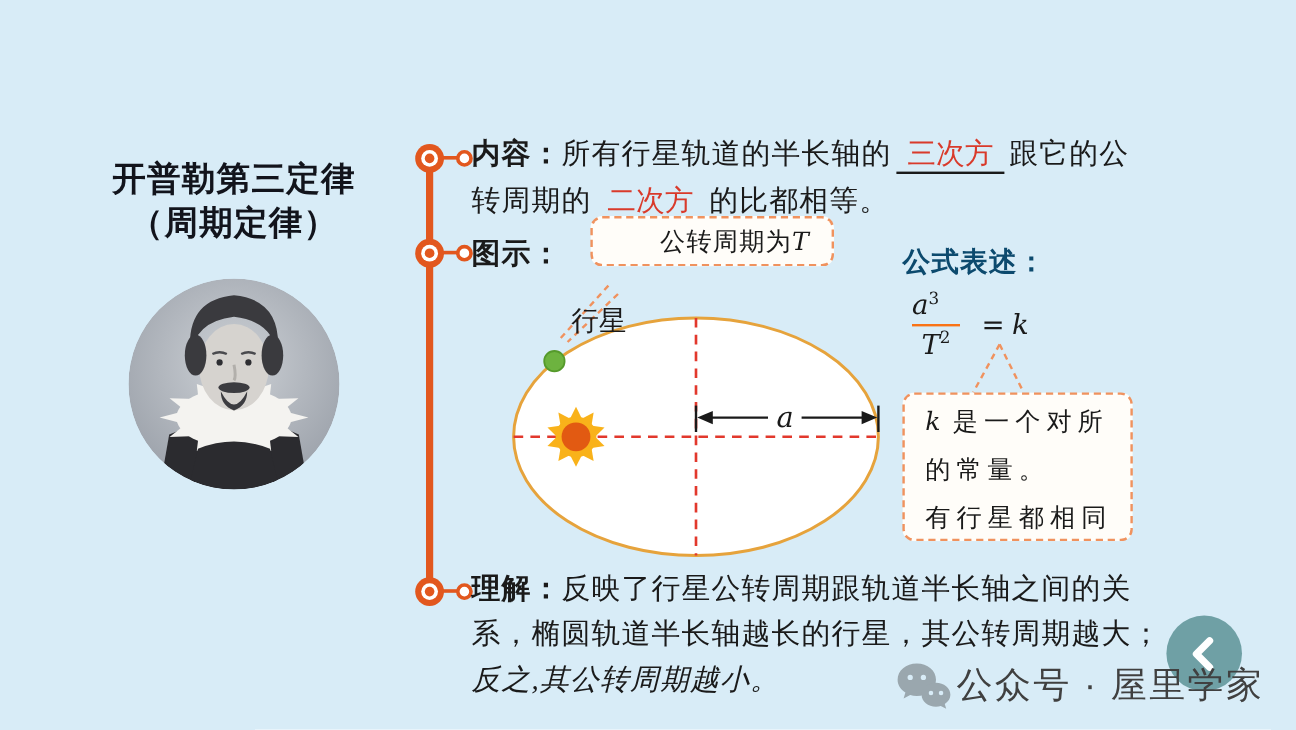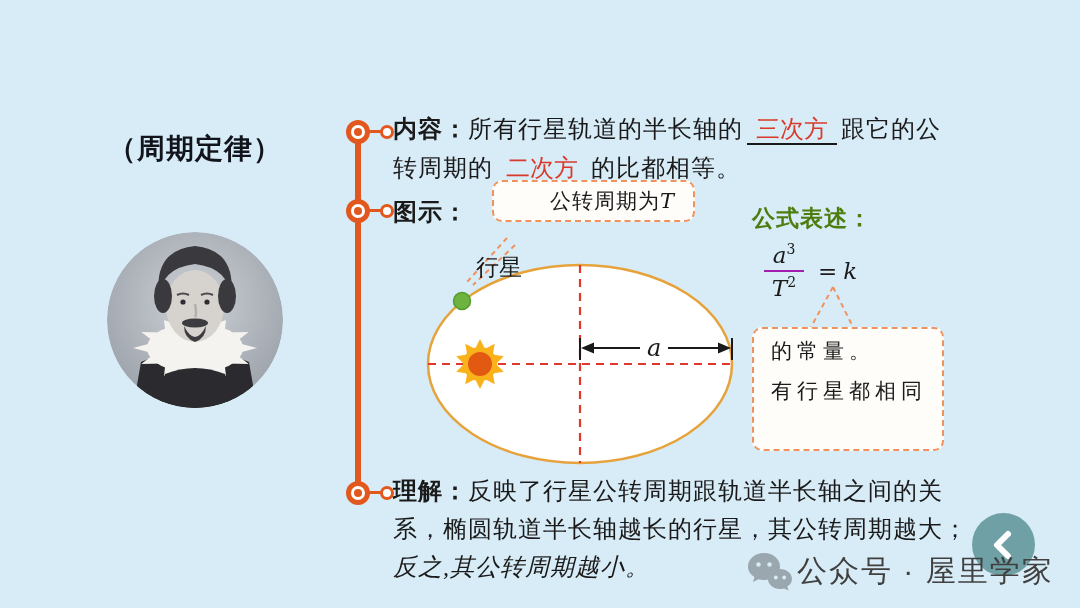--- a/index.html
+++ b/index.html
@@ -49,45 +49,46 @@
   }
   .bubble1{ left:492px; top:180px; width:162px; height:38px;
     font-size:21px; line-height:38px; letter-spacing:1px;padding-left:37px;}
   .bubble2{ left:752px; top:327px; width:192px; height:124px;
     font-size:21px; line-height:40px; letter-spacing:5px;
     text-align:left; padding:2px 0 0 17px; box-sizing:border-box;}
   .mvar{ font-family:"DejaVu Serif",serif; font-style:italic; letter-spacing:0;}
   .planet-lbl{ left:440px; top:252px; font-family:"Liberation Serif",serif; font-size:23px;margin-left:36px;}
 
   
-  .f-head{ left:752px; top:203px; font-size:23px; font-weight:bold; color:#4d7c0f; letter-spacing:1px;}
+  .f-head{ left:752px; top:203px; font-size:23px; font-weight:bold; color:#0c4a6e; letter-spacing:1px;}
   .formula{ left:760px; top:241px; display:flex; align-items:center;
     font-family:"DejaVu Serif",serif; font-size:23px;}
-  .frac{ display:flex; flex-direction:column; align-items:center; width:48px;}
-  .frac .den{ border-top:2px solid #a21caf; padding-top:2px; margin-top:2px; width:40px; text-align:center;}
+  .frac{ display:flex; flex-direction:column; align-items:flex-start; width:48px;}
+  .frac .den{ border-top:2px solid #f97316; padding-top:2px; margin-top:2px; width:40px; text-align:center;}
   .frac .num{ text-align:center;}
   .sup{ font-size:14px; vertical-align:super;}
   .eq{ margin:0 6px 0 10px;}
 
   
   .watermark-text{ left:797px; top:551px; font-size:30px; color:#404040;
     letter-spacing:2px; z-index:3;}
   .wx-icon{ left:744px; top:547px; z-index:3;}
   .back-btn{
     left:972px; top:513px; width:63px; height:63px; border-radius:50%;
     background:#6fa0a5; z-index:2; display:flex; align-items:center; justify-content:center;
     border:none; cursor:pointer; padding:0;
   }
 </style>
 </head>
 <body>
 
 <div class="slide" style="background: rgb(216, 236, 247);">
 
   <div class="abs title">
+    <div>开普勒第三定律</div>
     <div>（周期定律）</div>
   </div>
 
   <div class="abs portrait">
     <svg width="176" height="176" viewBox="0 0 176 176">
       <defs>
         <radialGradient id="pg" cx="50%" cy="40%" r="70%">
           <stop offset="0%" stop-color="#cdd1d6"></stop>
           <stop offset="100%" stop-color="#969ca5"></stop>
         </radialGradient>
@@ -224,20 +225,21 @@
     </div>
     <span class="eq">=</span>
     <i>k</i>
   </div>
 
   <svg class="abs" style="left:805px; top:285px;" width="52" height="44">
     <line x1="28" y1="2" x2="6" y2="42" stroke="#f0925e" stroke-width="2" stroke-dasharray="5 4"></line>
     <line x1="28" y1="2" x2="48" y2="42" stroke="#f0925e" stroke-width="2" stroke-dasharray="5 4"></line>
   </svg>
   <div class="abs bubble bubble2">
+    <div><span class="mvar">k</span> <span>是一个对所</span></div>
     <div>的常量。</div>
     <div>有行星都相同</div>
   </div>
 
   <div class="abs line" style="left:393px; top:476px;">
     <span class="lbl">理解：</span><span class="kai">反映了行星公转周期跟轨道半长轴之间的关</span>
   </div>
   <div class="abs line" style="left:393px; top:514px;">
     <span class="kai">系，椭圆轨道半长轴越长的行星，其公转周期越大；</span>
   </div>

